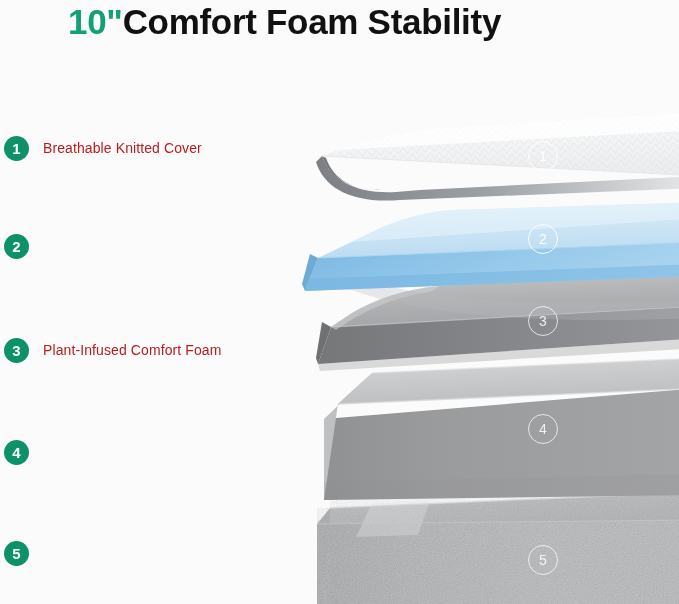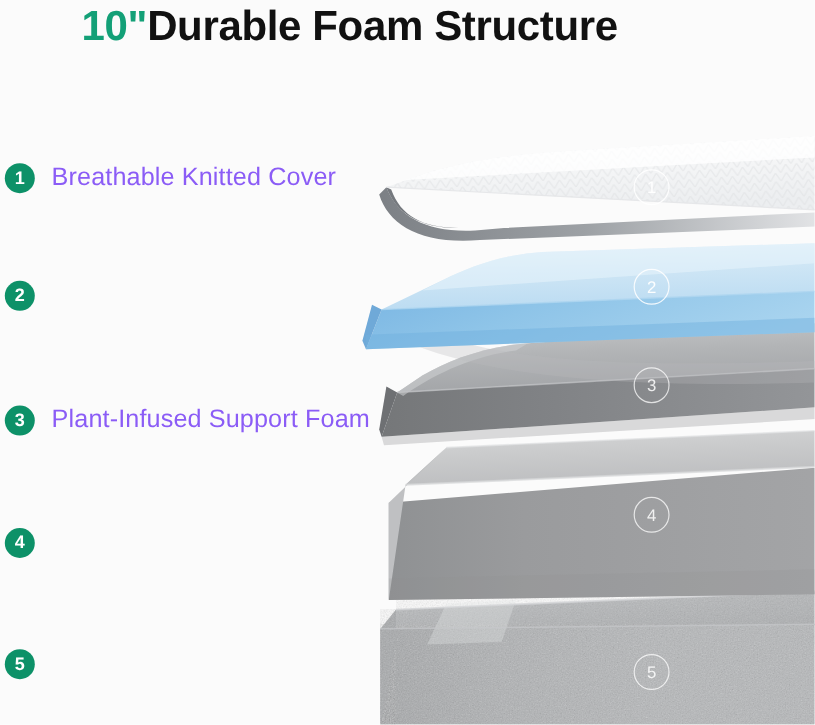--- a/index.html
+++ b/index.html
@@ -49,22 +49,22 @@
     color: #ffffff;
     font-size: 15px;
     font-weight: bold;
     display: flex;
     align-items: center;
     justify-content: center;
     line-height: 1;
   }
   .legend-label {
     margin-left: 14px;
-    font-size: 21px;
-    color: #8b5cf6;
+    font-size: 14px;
+    color: #b91c1c;
     white-space: nowrap;
     letter-spacing: 0.1px;
   }
 
   
   #illustration {
     position: absolute;
     left: 0;
     top: 0;
     width: 679px;
@@ -91,21 +91,21 @@
     border-color: rgba(255,255,255,0.75);
     color: rgba(255,255,255,0.85);
   }
 </style>
 </head>
 <body>
 
 <div id="page">
 
   <div id="title">
-    <span class="inches">10"</span><span>Durable Foam Structure</span>
+    <span class="inches">10"</span><span>Comfort Foam Stability</span>
   </div>
 
   <svg id="illustration" viewBox="0 0 679 604" width="679" height="604" preserveAspectRatio="none">
     <defs>
 
       <pattern id="knitTex" width="9" height="7" patternUnits="userSpaceOnUse" patternTransform="rotate(-4)">
         <path d="M0 7 L4.5 0 L9 7" fill="none" stroke="#dddfe1" stroke-width="1.1"></path>
       </pattern>
 
       <filter id="speckle" x="0" y="0" width="100%" height="100%">
@@ -264,21 +264,21 @@
     <div class="legend-badge">1</div>
     <div class="legend-label">Breathable Knitted Cover</div>
   </div>
 
   <div class="legend-item" style="top:233px;">
     <div class="legend-badge">2</div>
   </div>
 
   <div class="legend-item" style="top:337px;">
     <div class="legend-badge">3</div>
-    <div class="legend-label">Plant-Infused Support Foam</div>
+    <div class="legend-label">Plant-Infused Comfort Foam</div>
   </div>
 
   <div class="legend-item" style="top:439px;">
     <div class="legend-badge">4</div>
   </div>
 
   <div class="legend-item" style="top:540px;">
     <div class="legend-badge">5</div>
   </div>
 

